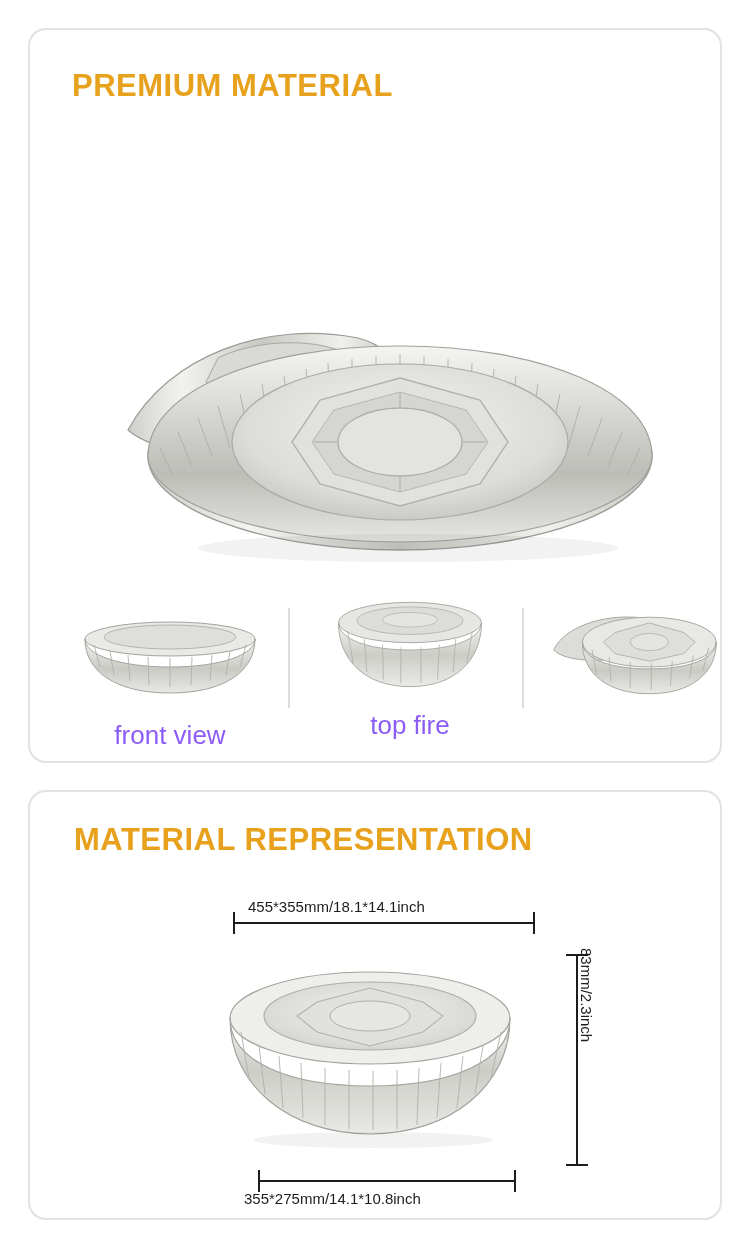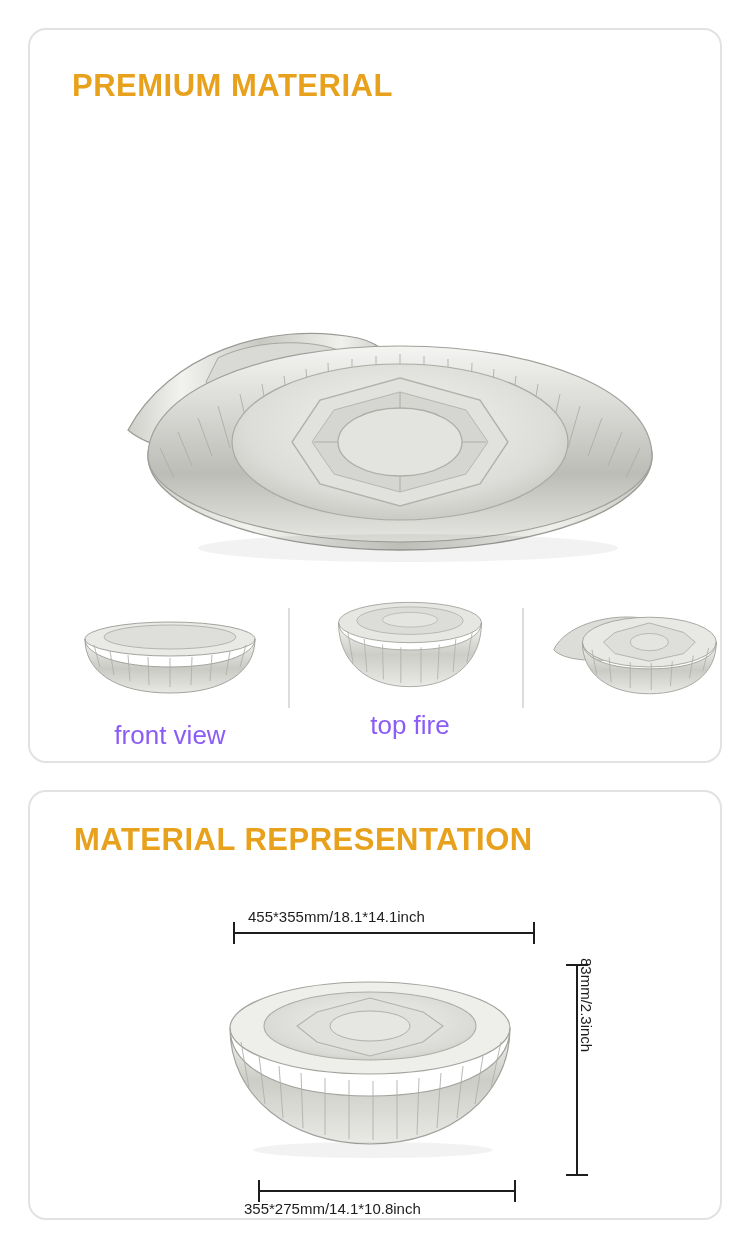--- a/index.html
+++ b/index.html
@@ -95,21 +95,21 @@
     position: absolute;
     width: 2px;
     background: #dcdcdc;
   }
   #divider-1 { left: 258px; top: 578px; height: 100px; }
   #divider-2 { left: 492px; top: 578px; height: 100px; }
 
   
   #dim-area {
     position: absolute;
-    left: 0; top: 16px;
+    left: 0; top: 6px;
     width: 694px; height: 430px; padding-left: 30px;
   }
   .dim-label {
     position: absolute;
     font-size: 15px;
     color: #1d1d1d;
     white-space: nowrap;
   }
   #dim-top-label { left: 218px; top: 100px; }
   #dim-bottom-label { left: 214px; top: 392px; }

